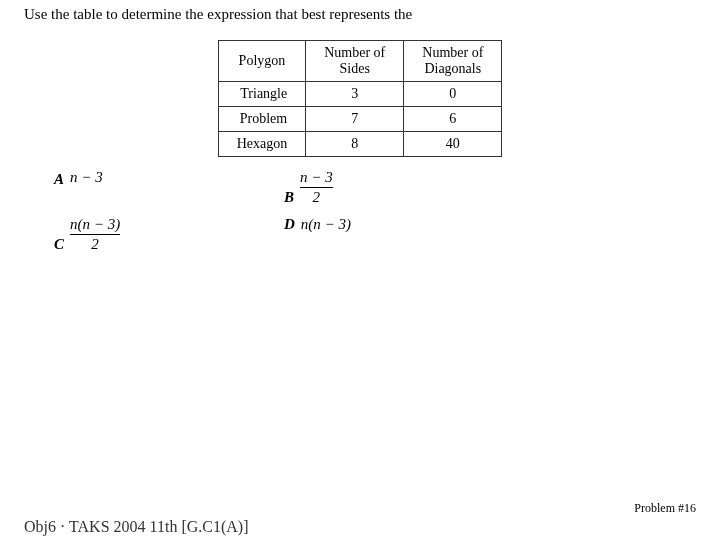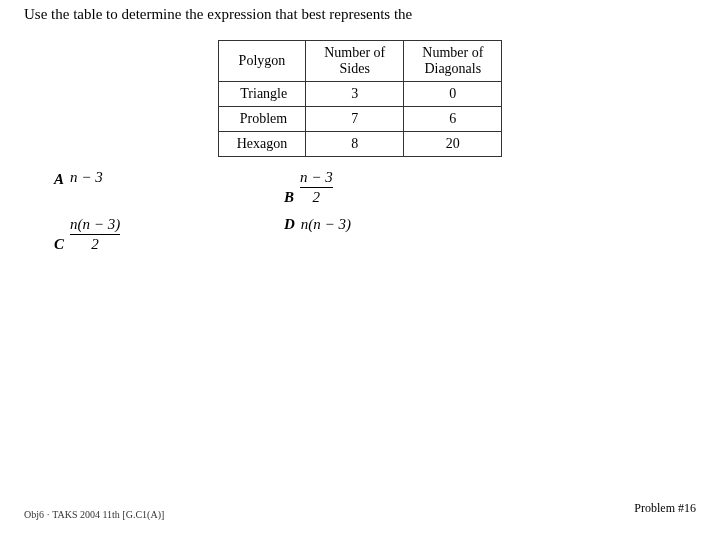--- a/index.html
+++ b/index.html
@@ -68,23 +68,23 @@
     }
     .problem-footer {
       position: absolute;
       bottom: 24px;
       right: 24px;
       font-size: 12px;
       text-align: right;
     }
     .obj-footer {
       position: absolute;
-      bottom: 20px;
+      bottom: 4px;
       left: 24px;
-      font-size: 10px;
+      font-size: 16px;
       color: #333;
     }
     .answer-label-letter {
       font-size: 15px;
       font-style: italic;
       font-weight: bold;
       margin-right: 4px;
       padding-top: 0;
     }
     .row-ab {
@@ -139,21 +139,21 @@
             <td>0</td>
           </tr>
           <tr>
             <td class="left-align">Problem</td>
             <td>7</td>
             <td>6</td>
           </tr>
           <tr>
             <td class="left-align">Hexagon</td>
             <td>8</td>
-            <td>20</td>
+            <td>40</td>
           </tr>
         </tbody>
     </table>
   </div>
 
   <div style="padding-left: 30px;">
     <div class="row-ab">
       <div class="col-left">
         <div class="answer-block">
           <span class="answer-label-letter">A</span>

